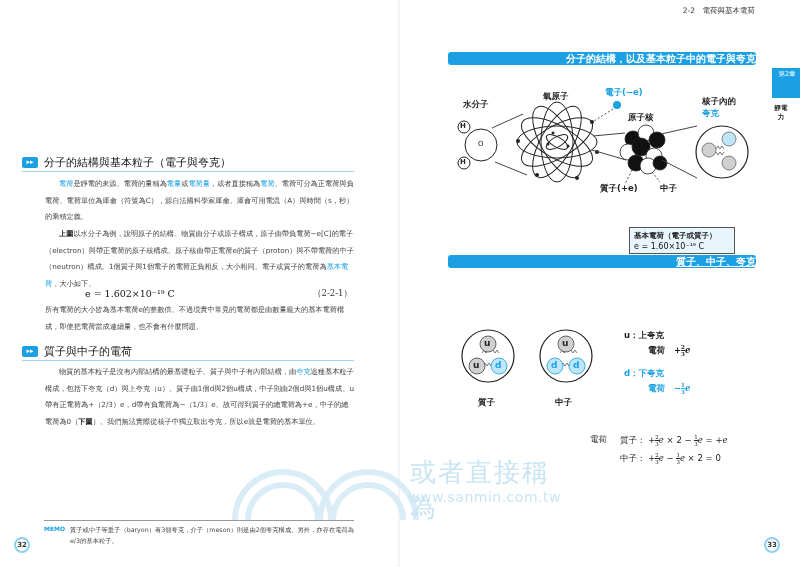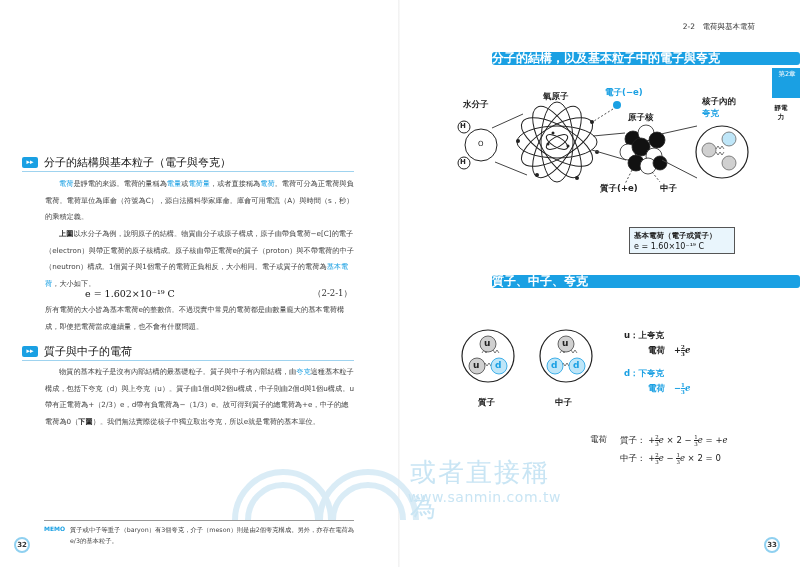--- a/index.html
+++ b/index.html
@@ -29,22 +29,22 @@
   .b { font-weight:bold; color:#222; }
   .eq { position:absolute; left:85px; font-family:"DejaVu Serif", serif; font-size:9.5px; color:#111; }
   .eq-num { position:absolute; left:313px; font-family:"DejaVu Serif", serif; font-size:8.5px; color:#333; }
 
   .memo-rule { position:absolute; left:44px; top:520px; width:310px; height:1px; background:#999; }
   .memo-label { position:absolute; left:44px; top:525px; font-size:6px; font-weight:bold; color:#1aa0e3; }
   .memo-text { position:absolute; left:70px; top:524px; width:286px; font-size:6.3px; line-height:11px; color:#444; }
   .page-num { position:absolute; width:16px; height:16px; border-radius:50%; border:2px solid #8fd0f0; background:#fff; font-size:7px; font-weight:bold; text-align:center; line-height:12px; color:#333; }
 
   
-  .running-head { position:absolute; right:45px; top:22px; font-size:7.5px; color:#333; }
-  .fig-bar { position:absolute; left:48px; width:308px; height:13px; background:#1aa0e3; border-radius:3px; color:#fff; font-size:12px; font-weight:bold; text-align:left; line-height:13px;margin-left:44px; }
+  .running-head { position:absolute; right:45px; top:6px; font-size:7.5px; color:#333; }
+  .fig-bar { position:absolute; left:48px; width:308px; height:13px; background:#1aa0e3; border-radius:3px; color:#fff; font-size:10px; font-weight:bold; text-align:right; line-height:13px; }
   .side-tab { position:absolute; left:772px; top:68px; width:30px; height:30px; background:#1aa0e3; color:#fff; font-size:6.5px; text-align:center; line-height:9px; padding-top:2px; writing-mode: horizontal-tb; }
   .side-sub { position:absolute; left:774px; top:104px; width:14px; font-size:6.5px; font-weight:bold; line-height:9px; text-align:center; color:#222; }
 
   .diagram { position:absolute; left:0; top:0; }
   .lbl { position:absolute; font-size:8.5px; font-weight:bold; color:#222; white-space:nowrap; }
   .lbl.blue { color:#1aa0e3; }
   .charge-box { position:absolute; left:629px; top:227px; width:106px; height:27px; background:#e9f5fc; border:1px solid #555; padding:2px 4px; }
   .charge-box .t { font-size:7.5px; font-weight:bold; color:#222; line-height:11px; }
   .charge-box .v { font-size:8px; color:#111; line-height:11px; font-family:"DejaVu Sans", sans-serif; }
 
@@ -97,21 +97,21 @@
   <div class="memo-label">MEMO</div>
   <div class="memo-text">質子或中子等重子（baryon）有3個夸克，介子（meson）則是由2個夸克構成。另外，亦存在電荷為e/3的基本粒子。</div>
   <div class="page-num" style="left:14px; top:537px;">32</div>
 </div>
 
 <div class="gutter"></div>
 
 <div class="page page-right">
   <div class="running-head">2-2　電荷與基本電荷</div>
   <div class="fig-bar" style="top:52px;">分子的結構，以及基本粒子中的電子與夸克</div>
-  <div class="fig-bar" style="top:275px;">質子、中子、夸克</div>
+  <div class="fig-bar" style="top:255px;text-decoration:underline;">質子、中子、夸克</div>
 </div>
 
 <div class="side-tab">第2章</div>
 <div class="side-sub">靜電力</div>
 
 <svg class="diagram" width="800" height="567" style="position:absolute;left:0;top:0;">
 
   <g>
     <circle cx="481" cy="145" r="16" fill="#fff" stroke="#222" stroke-width="1"></circle>
     <circle cx="464" cy="127" r="6" fill="#fff" stroke="#222" stroke-width="1"></circle>

